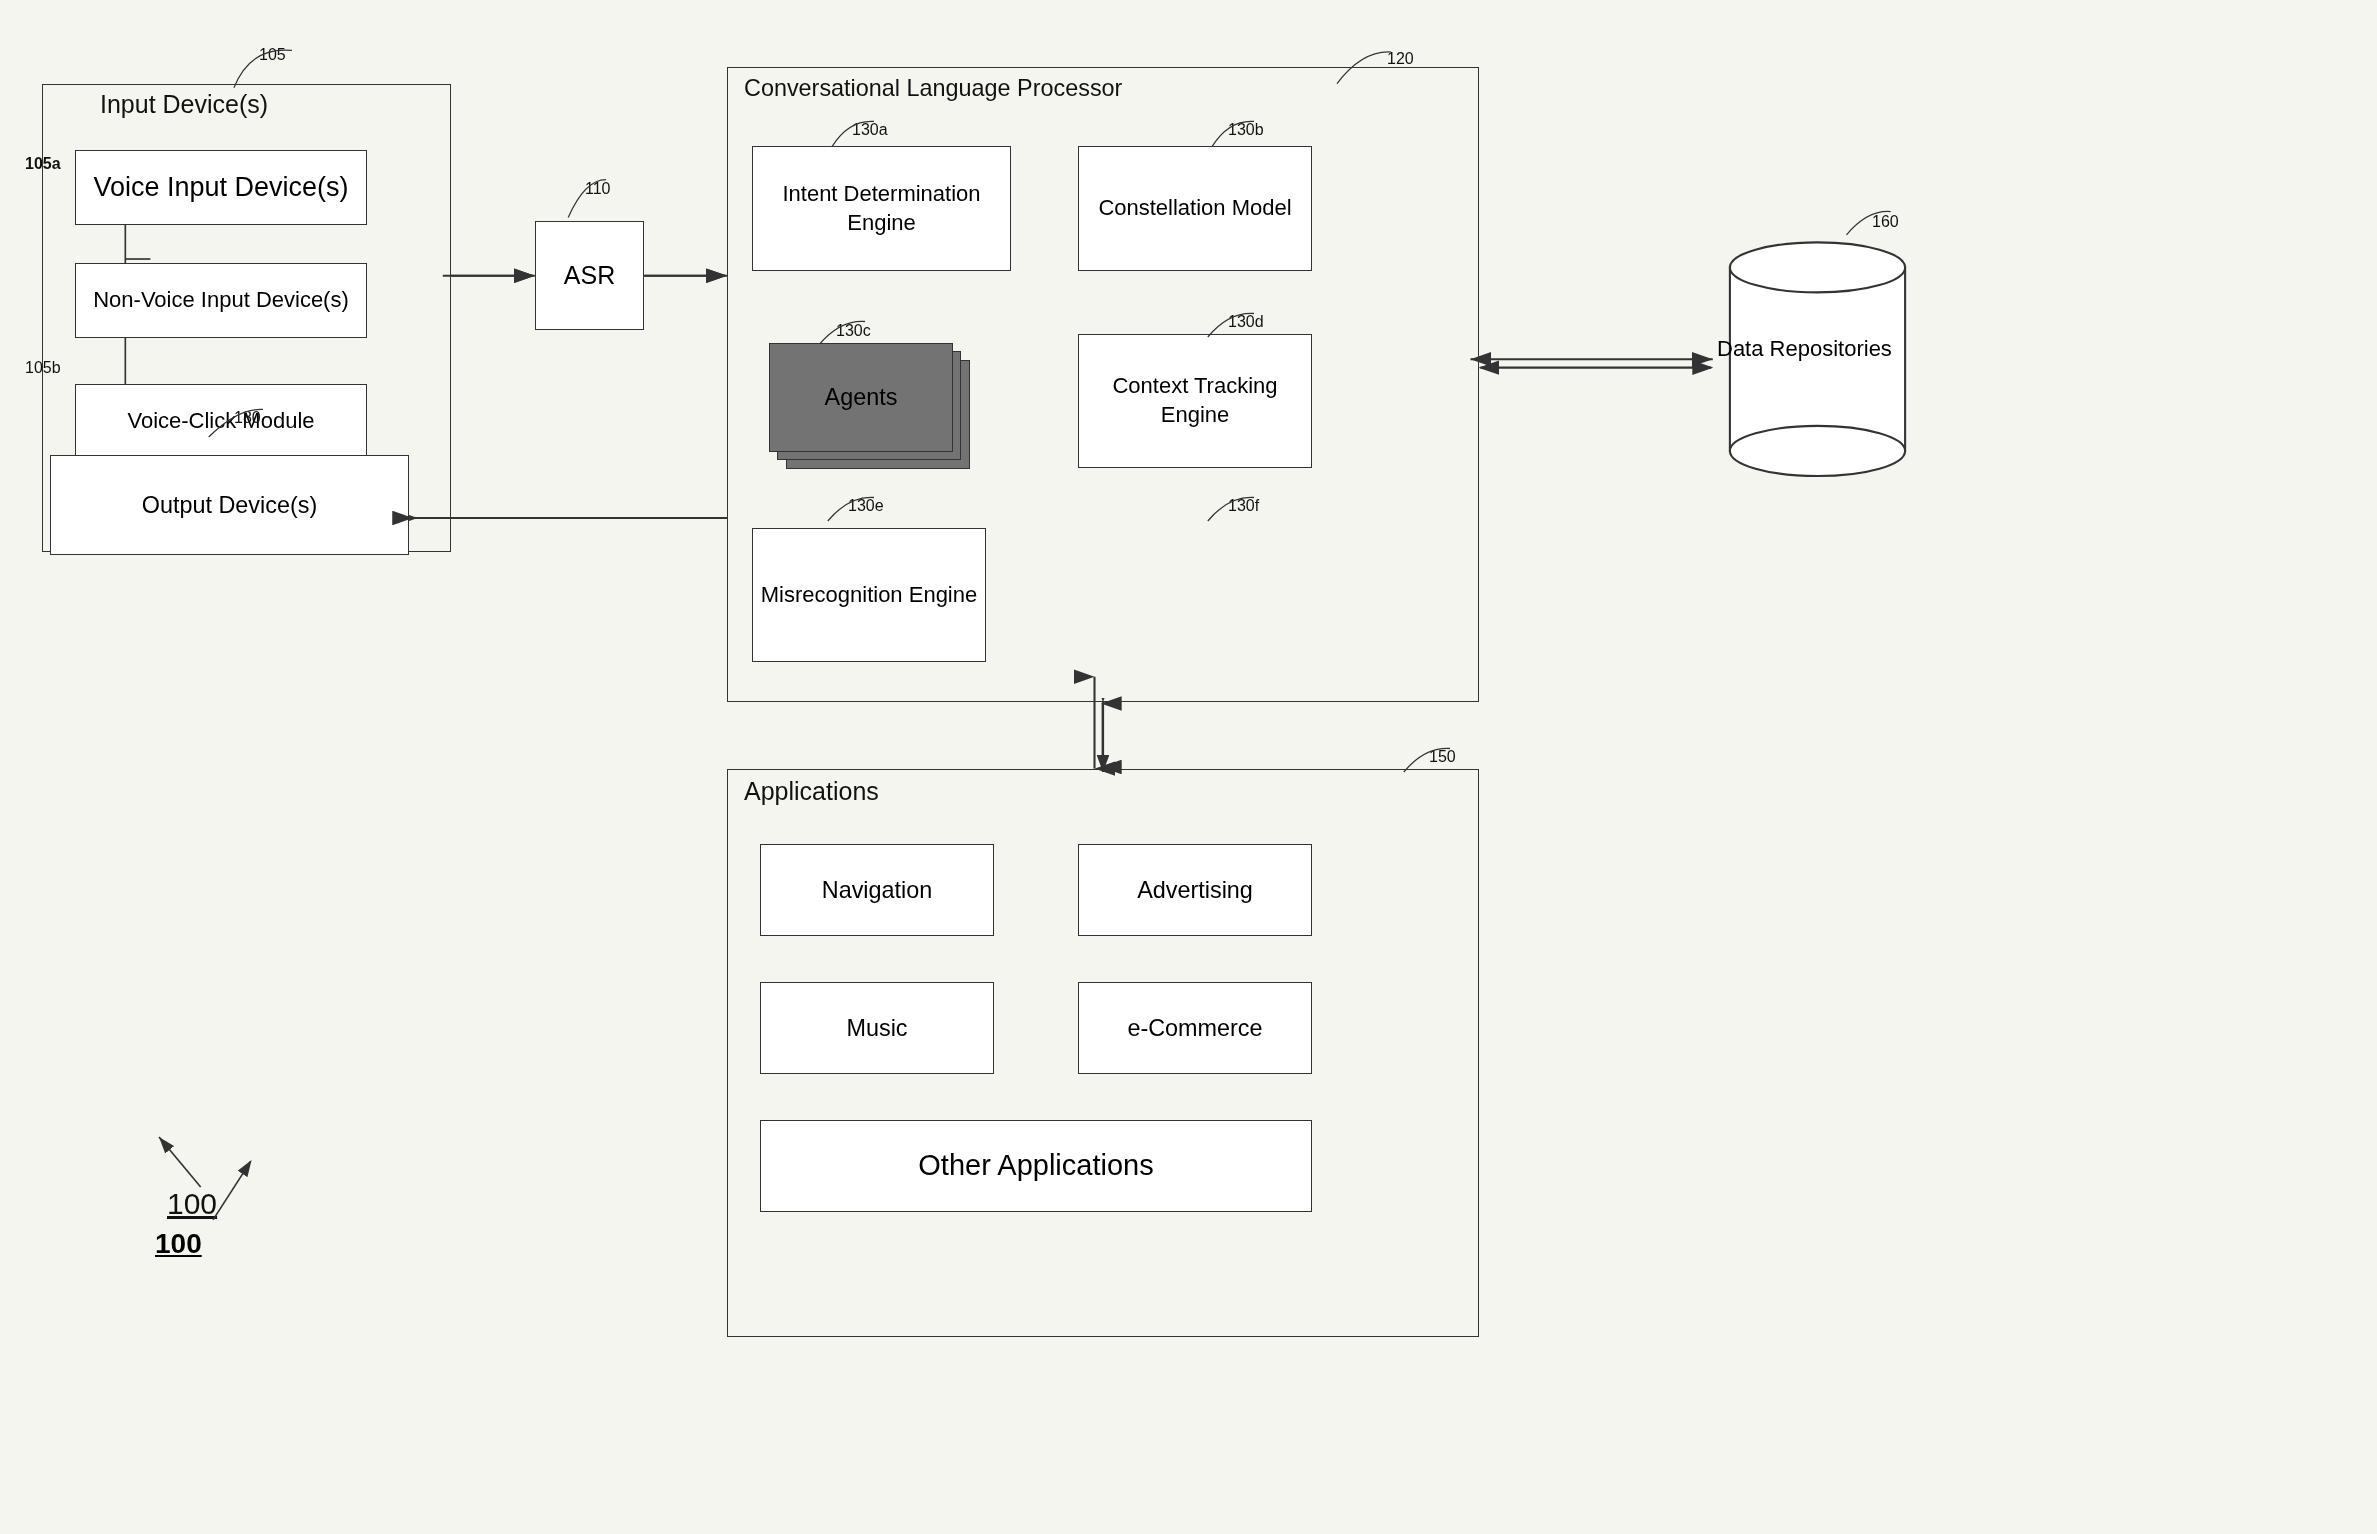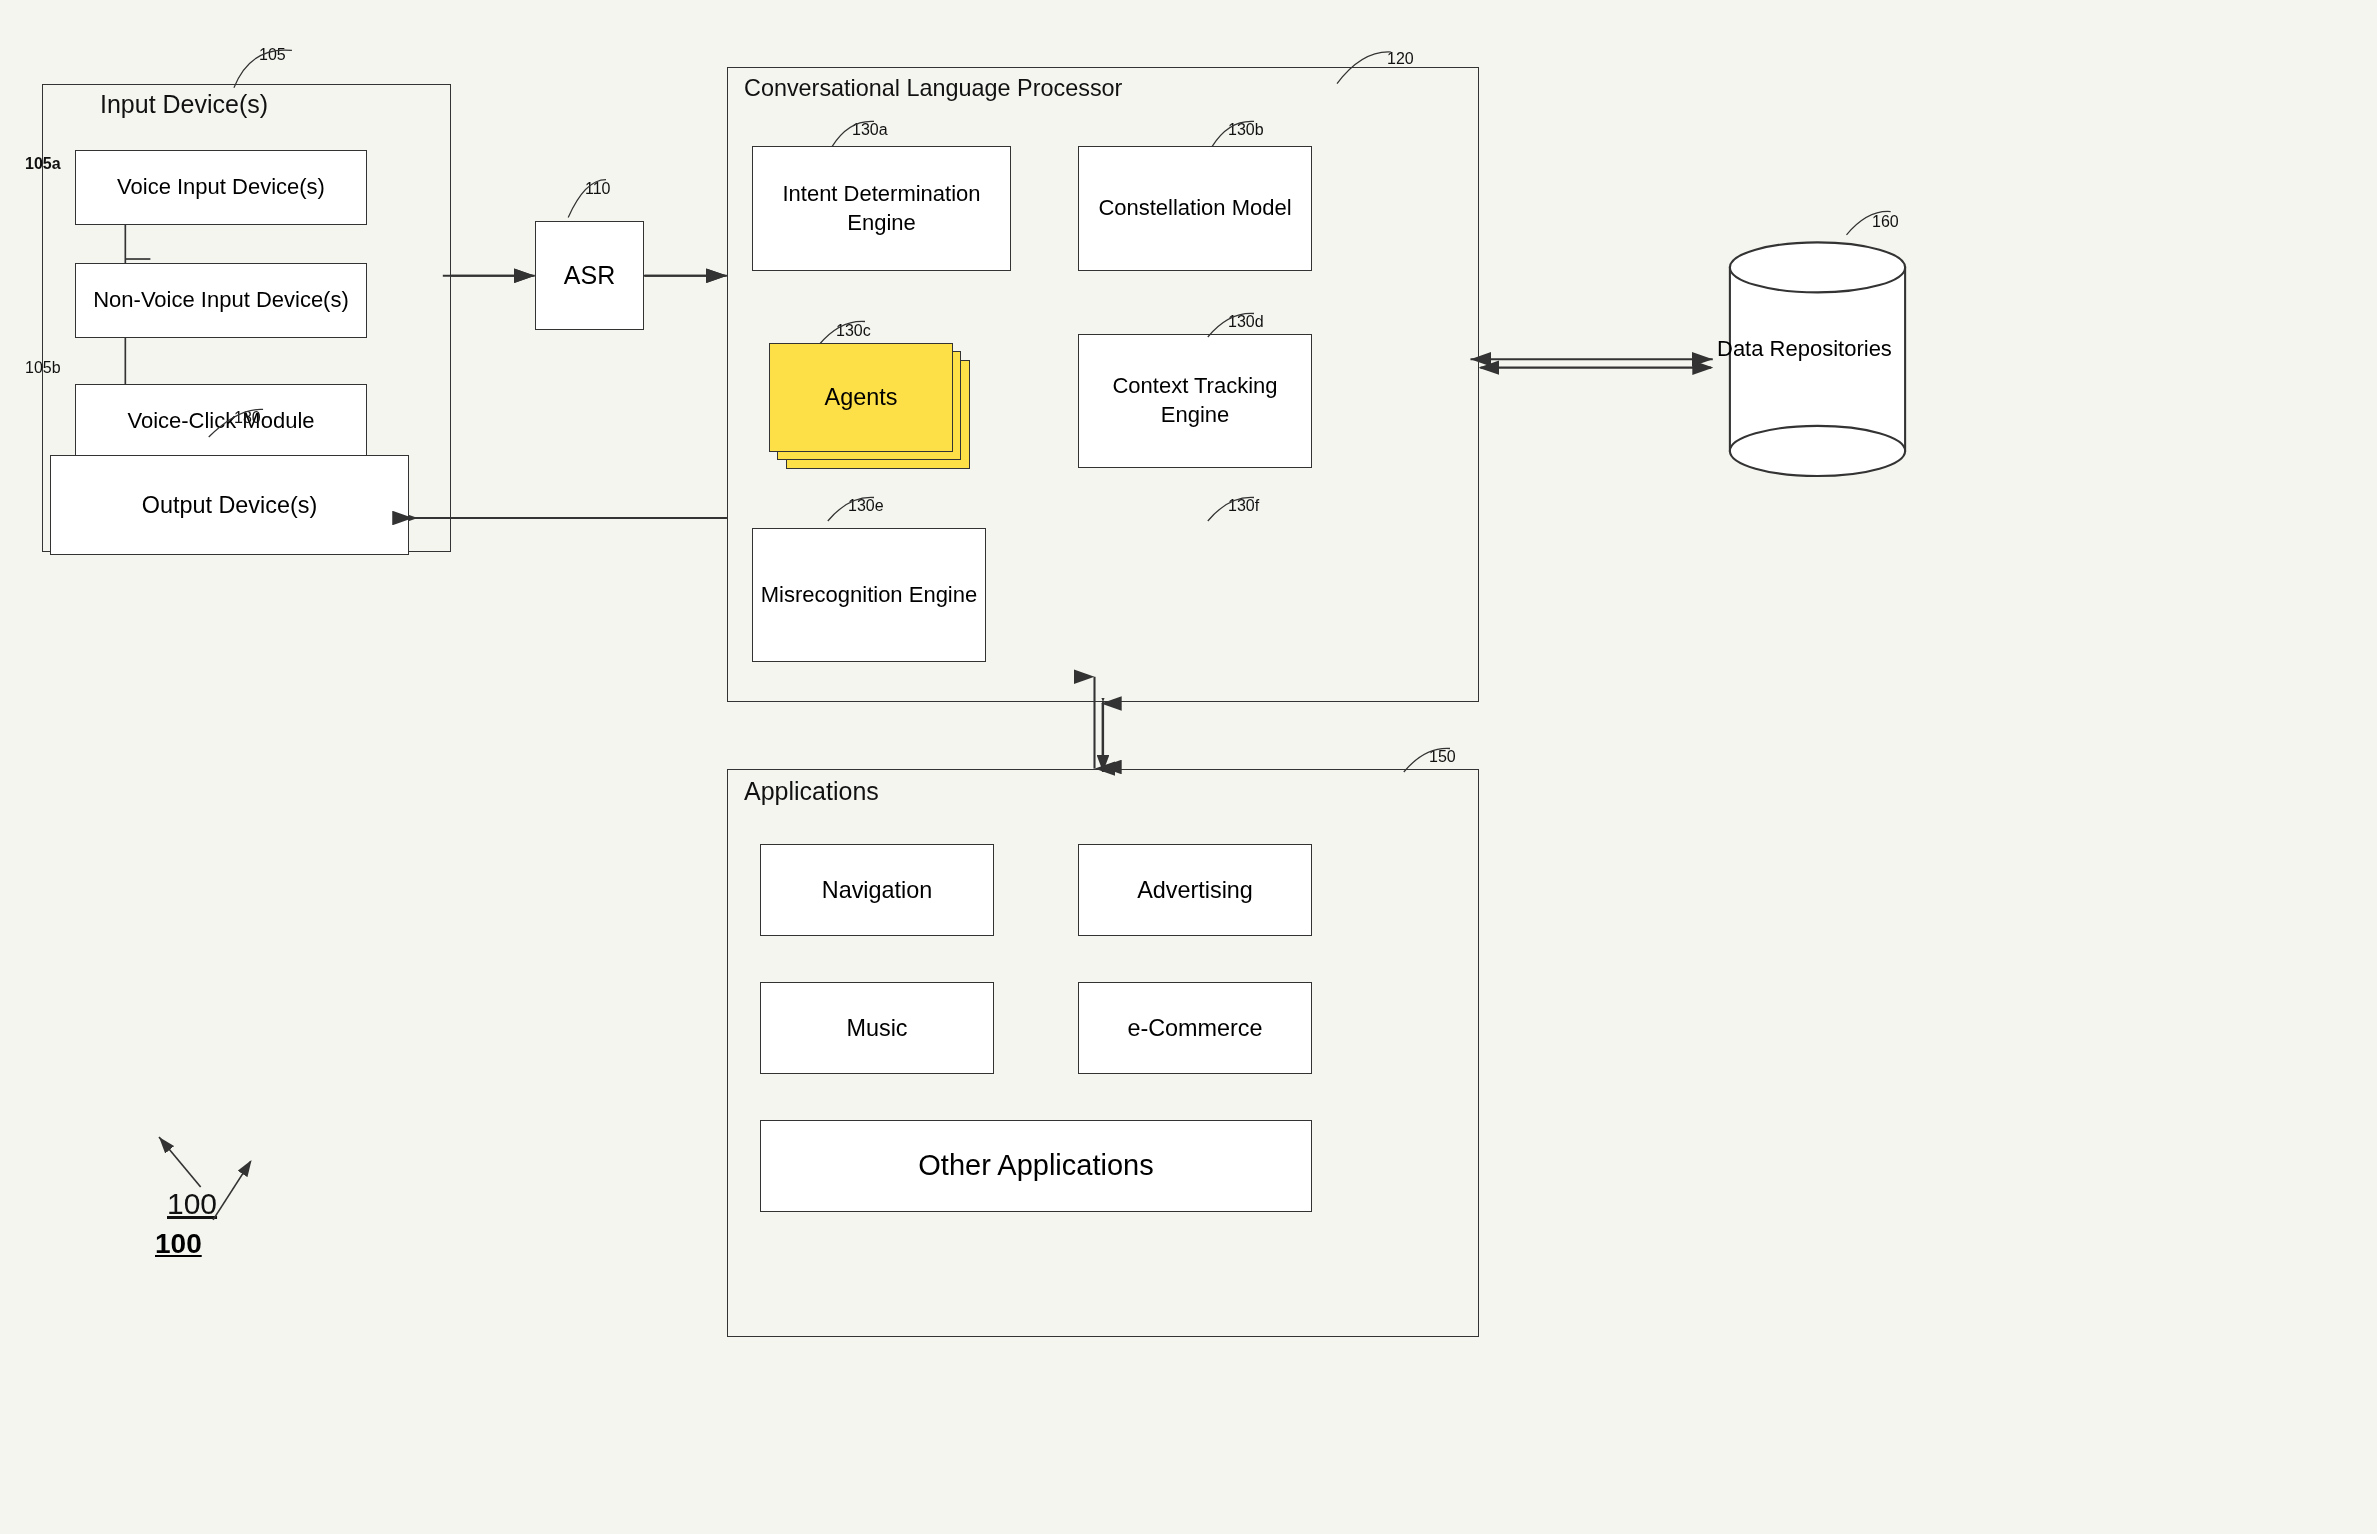--- a/index.html
+++ b/index.html
@@ -51,21 +51,21 @@
       font-weight: normal;
       color: #111;
     }
     
     .agents-stack {
       position: absolute;
     }
     .agents-page {
       position: absolute;
       border: 1.7px solid #333;
-      background: #fde047;
+      background: #737373;
       width: 184px;
       height: 109px;
     }
     .underline-ref {
       text-decoration: underline;
     }
   </style>
 </head>
 <body>
 
@@ -113,21 +113,21 @@
   </div>
 
   <span class="outer-label" style="left:100px; top:90px;">Input Device(s)</span>
 
   <span class="ref-label" style="left:259px; top:46px;">105</span>
 
   <svg style="position:absolute;left:167px;top:38px;width:167px;height:58px;" viewBox="0 0 200 70" width="167" height="58">
     <path d="M 80 60 Q 100 10 150 15" stroke="#333" stroke-width="1.5" fill="none"></path>
   </svg>
 
-  <div class="box" style="left:75px; top:150px; width:292px; height:75px; font-size:22px;">Voice Input Device(s)</div>
+  <div class="box" style="left:75px; top:150px; width:292px; height:75px; font-size:27px;">Voice Input Device(s)</div>
 
   <div class="box" style="left:75px; top:263px; width:292px; height:75px; font-size:22px;">Non-Voice Input Device(s)</div>
 
   <div class="box" style="left:75px; top:384px; width:292px; height:75px; font-size:22px;">Voice-Click Module</div>
 
   <span class="ref-label" style="left:25px; top:155px;font-weight:bold;">105a</span>
 
   <span class="ref-label" style="left:25px; top:359px;">105b</span>
 
   <span class="ref-label" style="left:309px; top:485px;">108</span>

